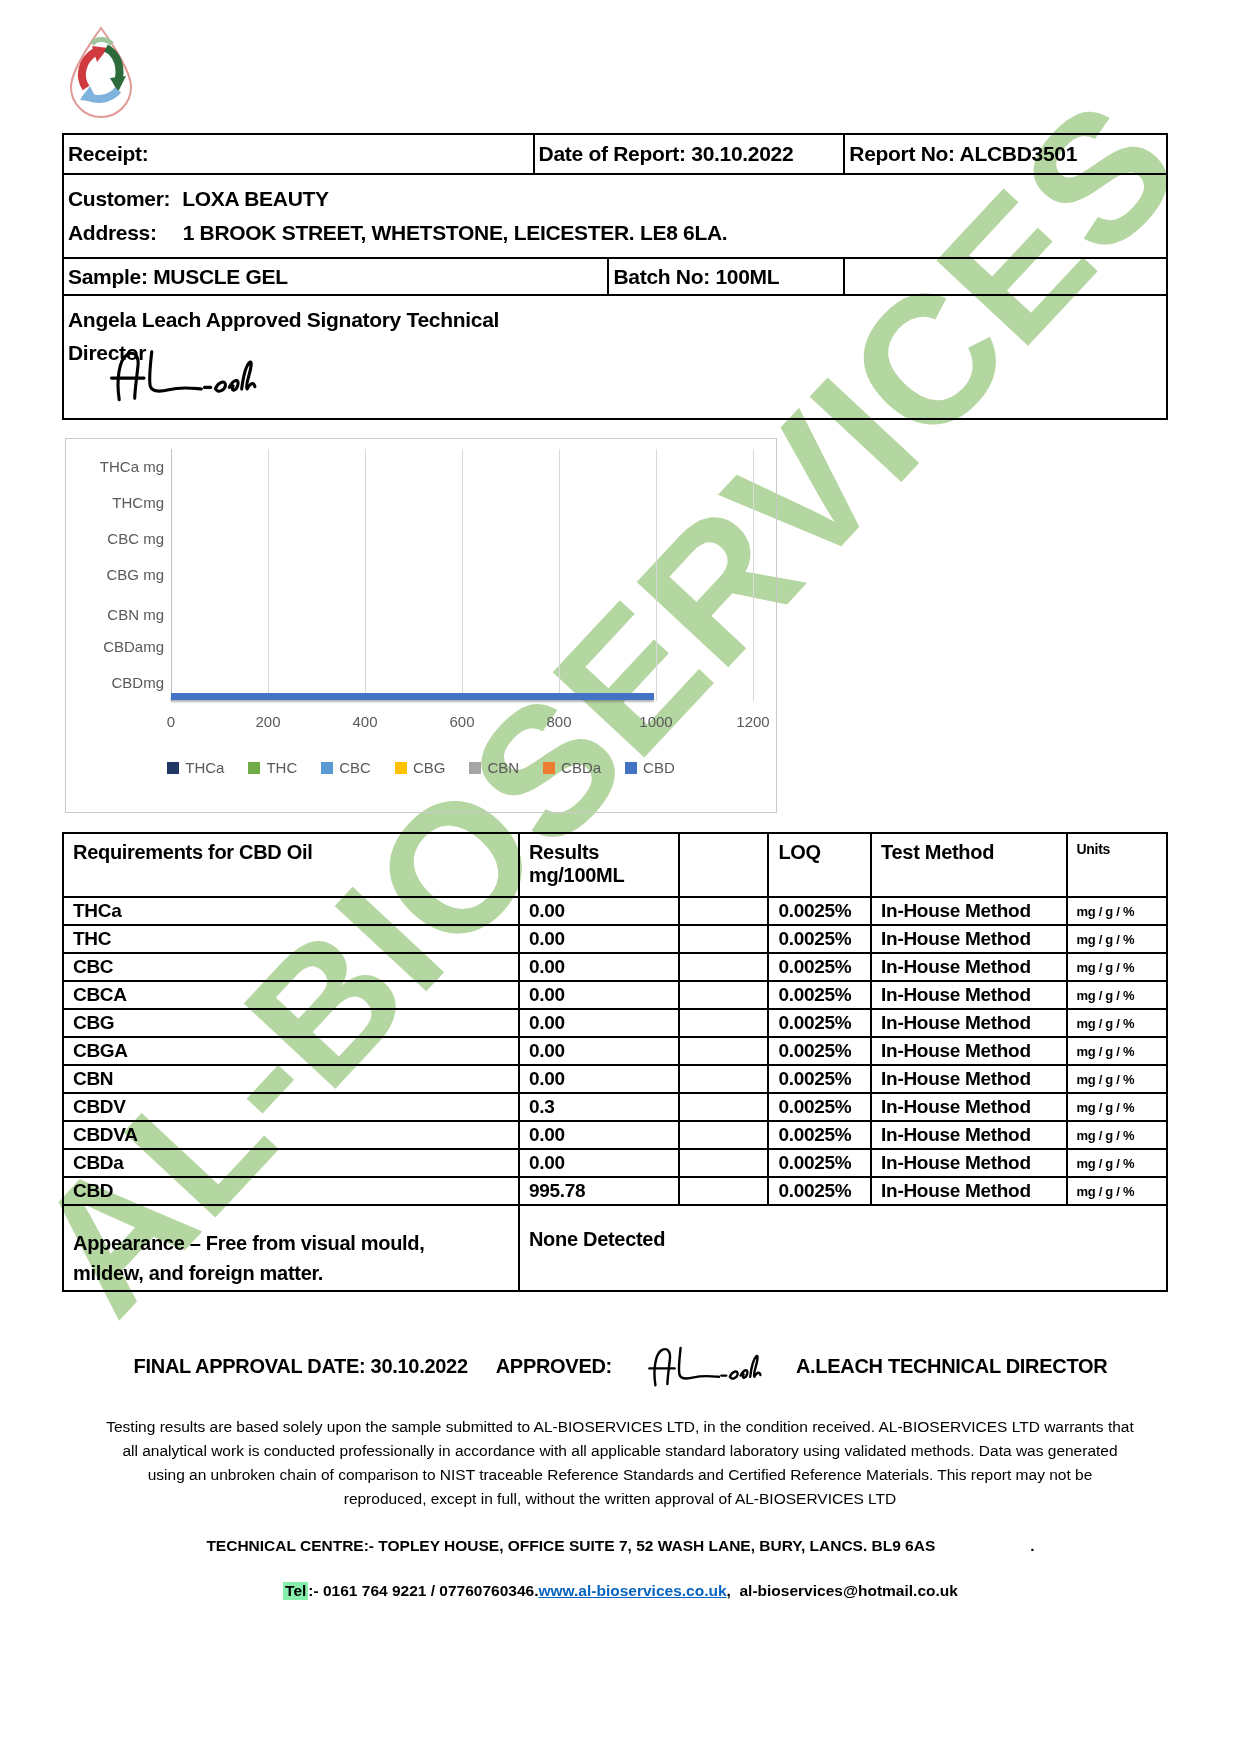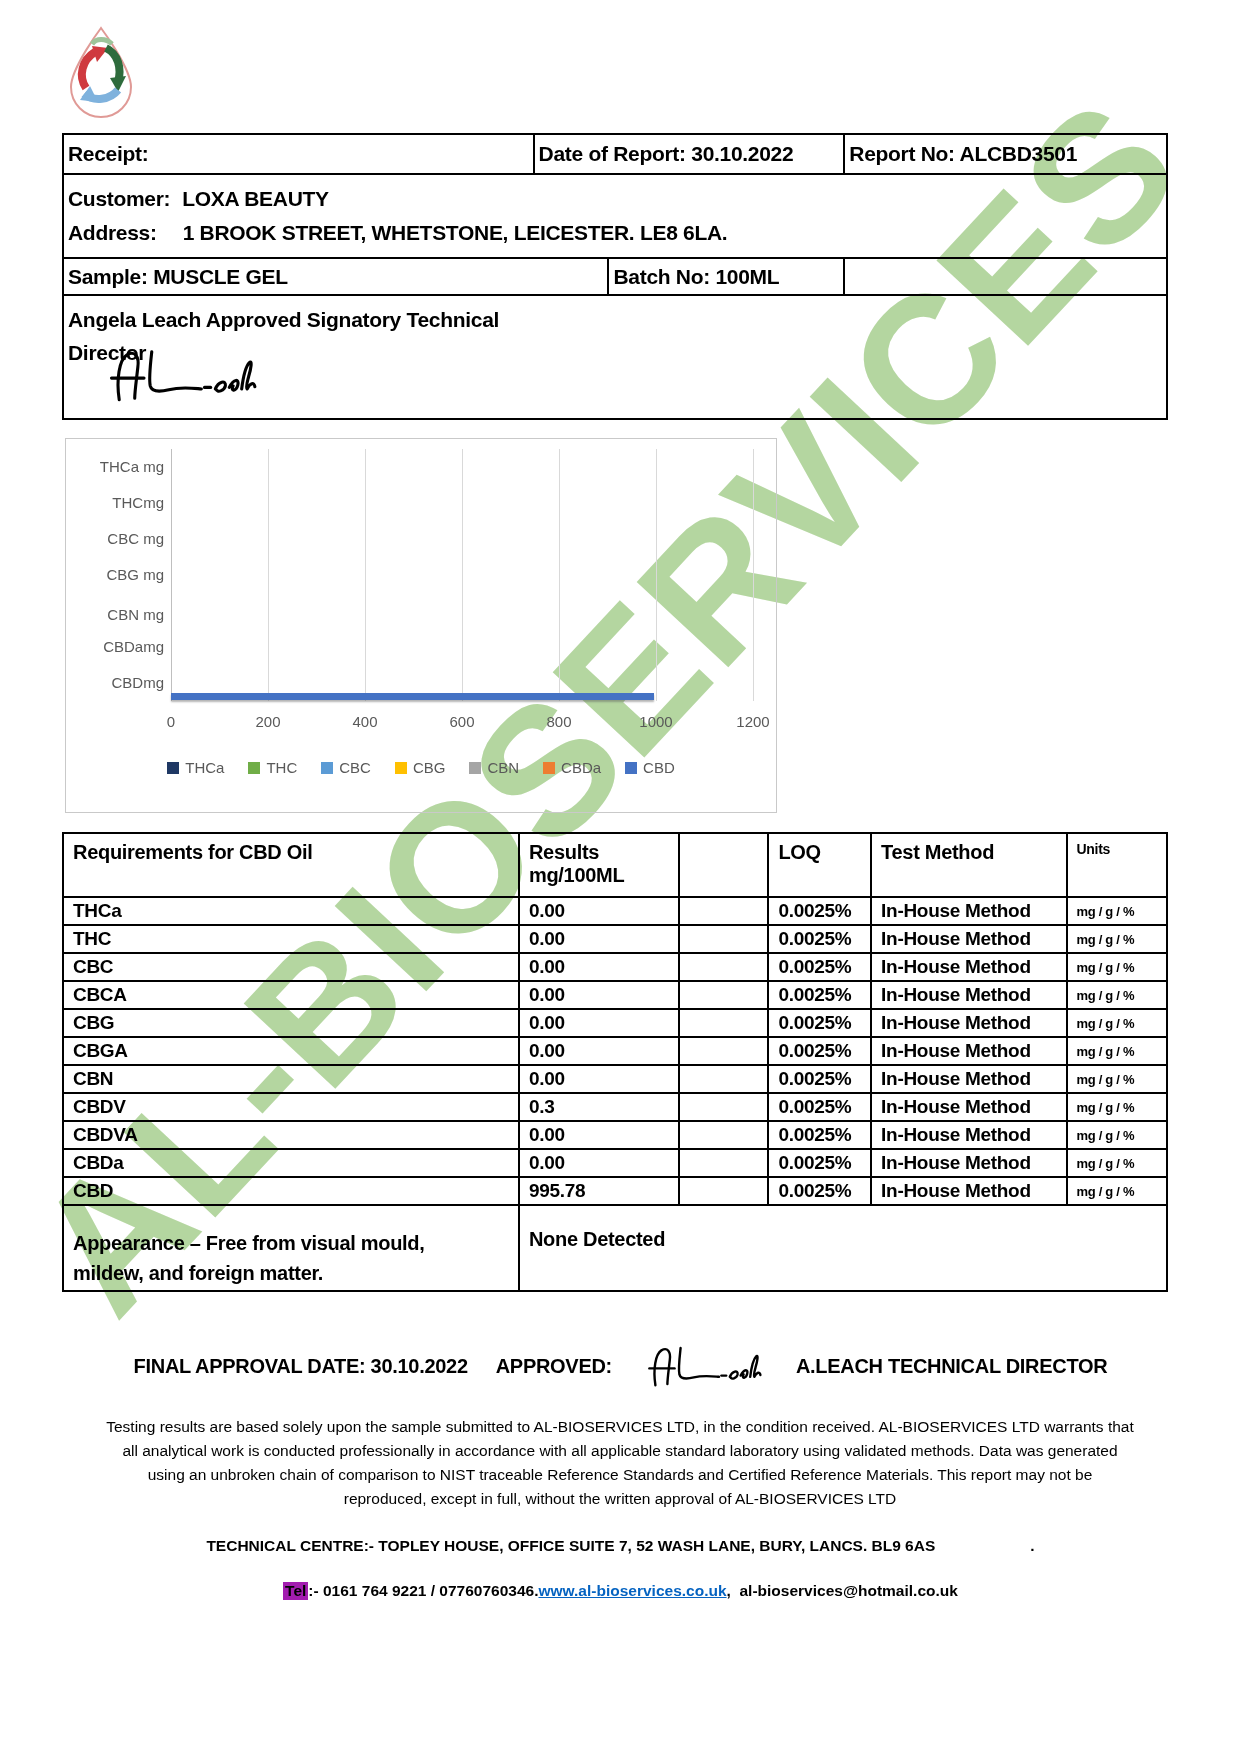--- a/index.html
+++ b/index.html
@@ -68,21 +68,21 @@
     font-size:20px;font-weight:700;letter-spacing:-.3px;}
 
   
   .disclaimer{position:absolute;left:105px;top:1415px;width:1030px;z-index:1;
     font-size:15.5px;line-height:1.55;text-align:center;font-weight:400;}
   .foot1{position:absolute;left:0;top:1537px;width:100%;z-index:1;display:flex;justify-content:center;
     font-size:15.5px;font-weight:700;}
   .foot1 .stray-dot{margin-left:95px;font-weight:700;}
   .foot2{position:absolute;left:0;top:1582px;width:100%;z-index:1;display:flex;justify-content:center;
     font-size:15.5px;font-weight:700;white-space:pre;}
-  .tel-hl{background:#a21caf;padding:0 2px;}
+  .tel-hl{background:#86efac;padding:0 2px;}
   .site-link{color:#0563c1;text-decoration:underline;}
   .sig-svg path{fill:none;stroke:#000;stroke-width:4;stroke-linecap:round;stroke-linejoin:round;}
 </style>
 </head>
 <body>
 
 <div class="page">
 
   <div class="watermark" id="watermark" style="color: rgb(168, 207, 144);">AL-BIOSERVICES</div>
 

